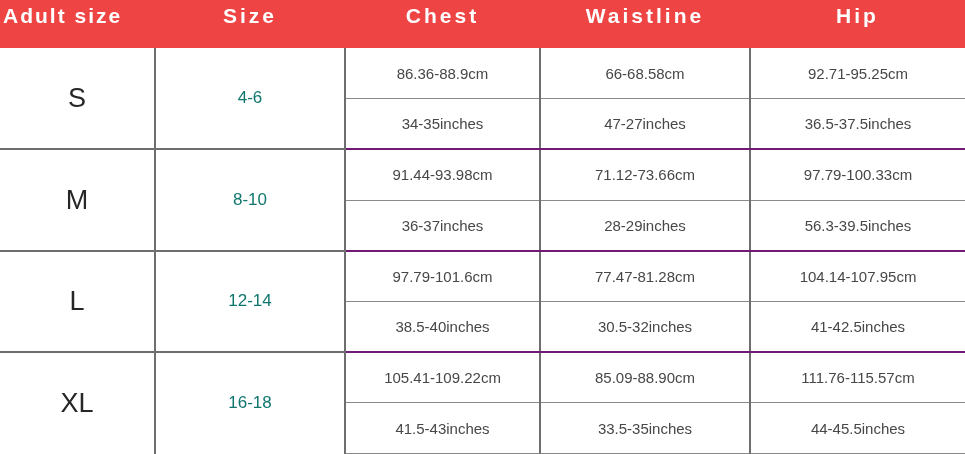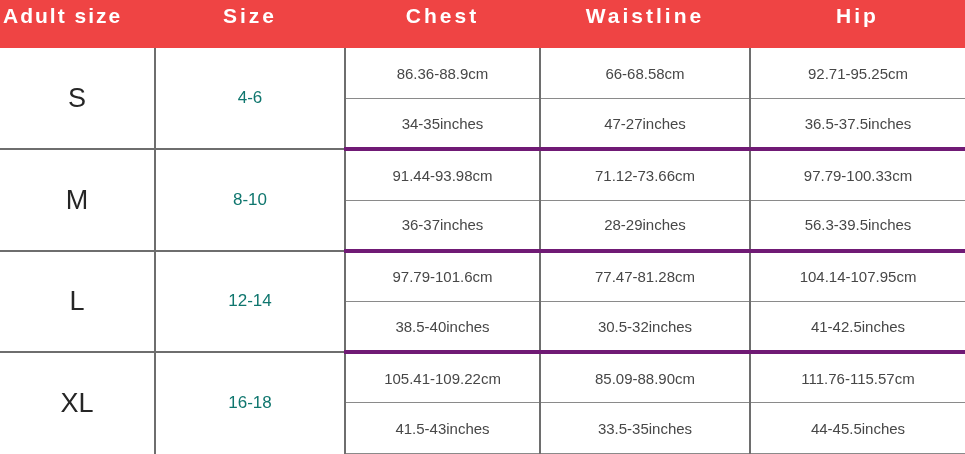--- a/index.html
+++ b/index.html
@@ -61,21 +61,21 @@
     border-bottom: 2px solid #6e6e6e;
   }
   tr.block-last td.size-cell,
   tr.block-last td.range-cell { border-bottom: none; margin-top: 28px; }
   
   td.meas {
     font-size: 15px;
     color: #474747;
   }
   tr.cm-row td.meas { border-bottom: 1px solid #8a8a8a; }
-  tr.in-row td.meas { border-bottom: 4px solid #701a75; }
+  tr.in-row td.meas { border-bottom: 2px solid #701a75; }
   tr.in-row.last td.meas { border-bottom: 1px solid #8a8a8a; margin-left: 24px; }
 </style>
 </head>
 <body>
 
 <div class="screen">
   <table class="size-chart">
     <colgroup>
       <col style="width:155px">
       <col style="width:190px">

